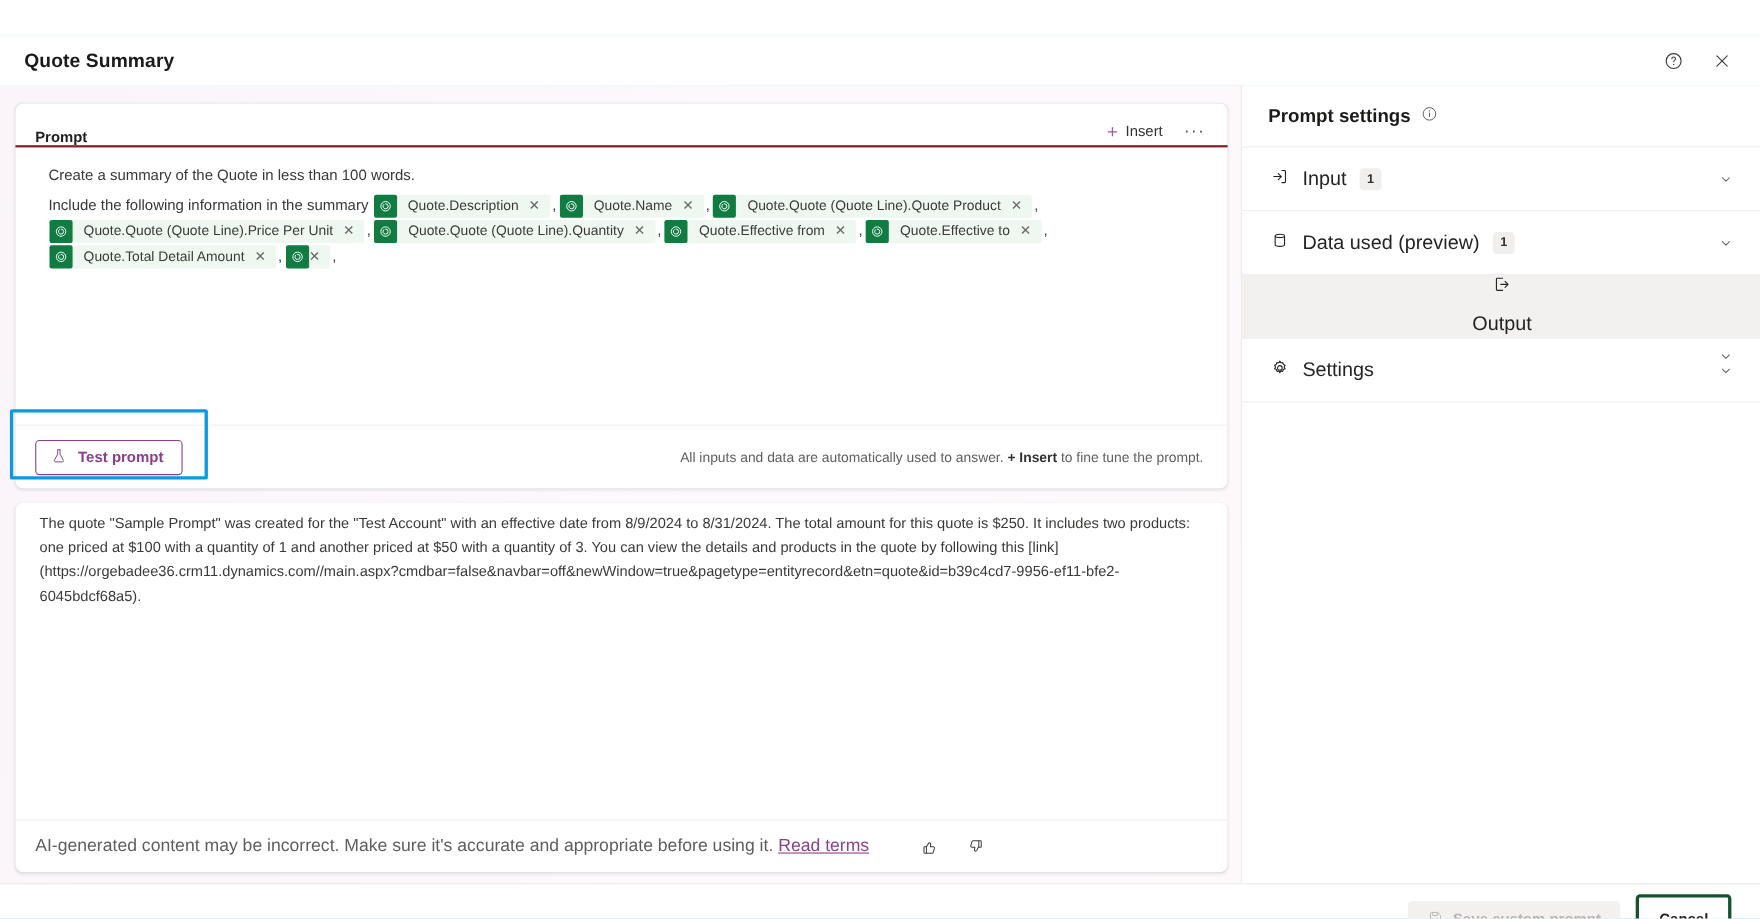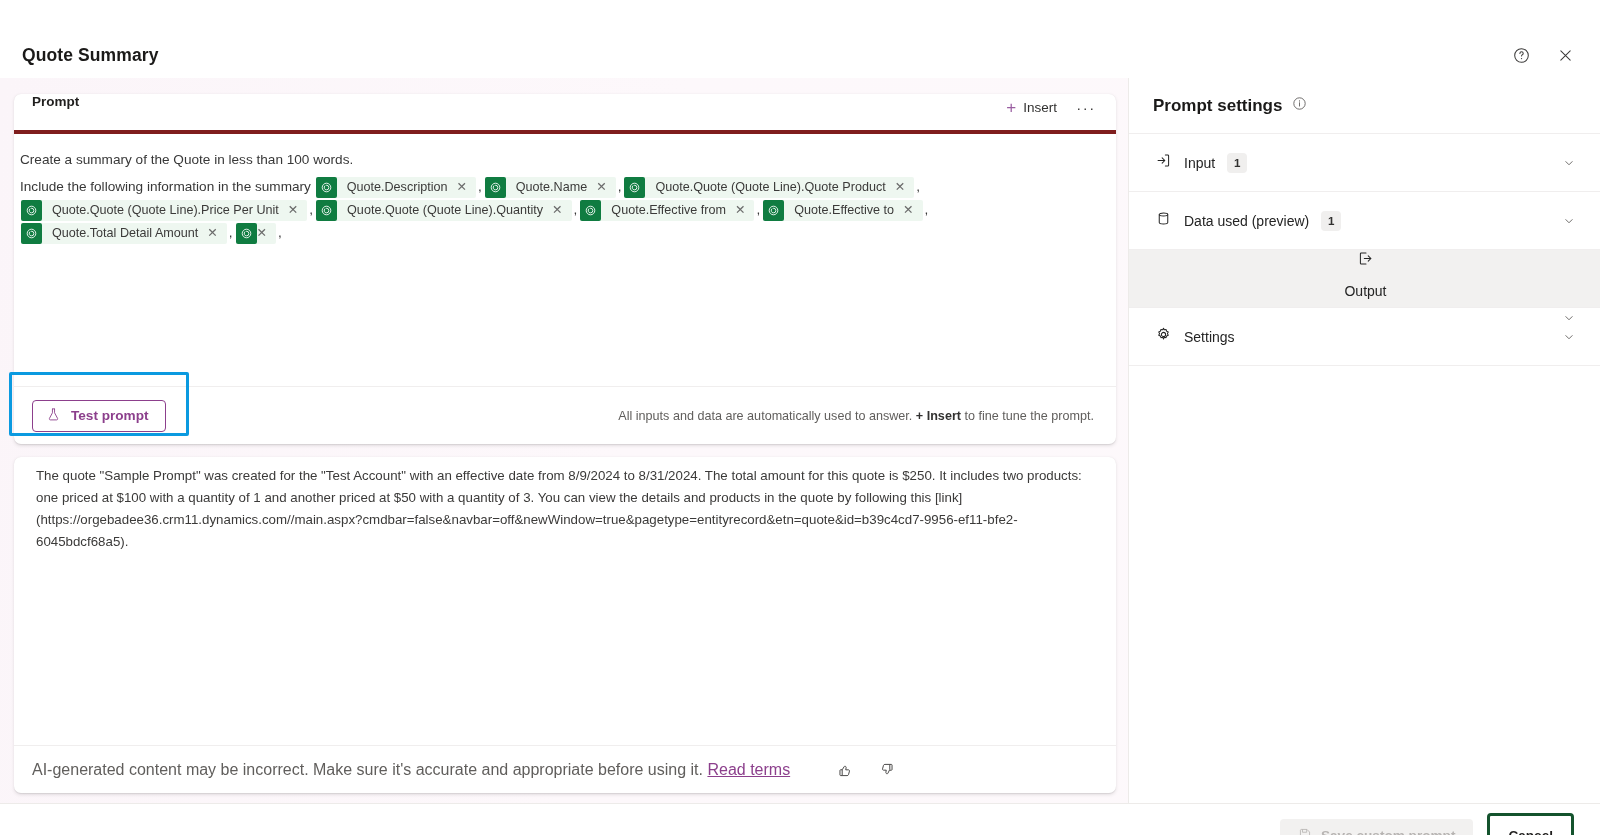--- a/index.html
+++ b/index.html
@@ -42,37 +42,37 @@
   }
   .card {
     background: #ffffff; border-radius: 7px;
     box-shadow: 0 1.2px 3.6px rgba(0,0,0,.10), 0 0.3px 0.9px rgba(0,0,0,.07);
     display: flex; flex-direction: column;
   }
 
   
   .prompt-card { height: 350px; }
   .card-head {
-    height: 40px; display: flex; align-items: flex-start;
-    padding: 0 16px 0 18px; border-bottom: 4px solid #7f1d1d;
+    height: 40px; display: flex; align-items: flex-end;
+    padding: 0 16px 0 18px; border-bottom: 2px solid #7f1d1d;
   }
   .card-head .label { font-size: 13.5px; font-weight: 600; color: #201f1e; }
   .head-right { margin-left: auto; display: flex; align-items: center; gap: 6px; }
   .insert-btn {
     display: flex; align-items: center; gap: 7px; padding: 4px 9px;
     border-radius: 4px; cursor: pointer; font-size: 13.5px; color: #323130;
   }
   .plus-glyph { color: #9a5ea1; font-size: 17px; line-height: 1; font-weight: 400; }
   .ellipsis-btn {
     width: 28px; height: 26px; display: flex; align-items: center; justify-content: center;
     border-radius: 4px; cursor: pointer; color: #3b3a39; font-size: 15px; letter-spacing: 1.5px;
   }
 
   .prompt-body {
-    flex: 1; padding: 14px 16px 0 6px; overflow: hidden;
+    flex: 1; padding: 14px 16px 0 30px; overflow: hidden;
     font-size: 13.6px; line-height: 23px; color: #383838;
   }
   .prompt-line { margin: 0 0 4px 0; }
   .prompt-flow { display: block; }
   .chip {
     display: inline-flex; align-items: flex-start; gap: 0;
     background: #eef7f0; border-radius: 2px; height: 21px;
     margin: 0 1px; vertical-align: middle; white-space: nowrap;
   }
   .chip .tbl-icon {
@@ -142,21 +142,21 @@
   .rp-head {
     height: 56px; display: flex; align-items: center; gap: 10px;
     padding: 0 24px; border-bottom: 1px solid #f0eeee;
   }
   .rp-title { font-size: 17px; font-weight: 600; color: #1b1a19; }
   .section-row {
     height: 58px; display: flex; align-items: center; gap: 12px;
     padding: 0 24px 0 26px; border-bottom: 1px solid #f0eeee; cursor: pointer;
   }
   .section-row.active { background: #f2f1f0; flex-direction: column; }
-  .sec-label { font-size: 14px; color: #242424; }
+  .sec-label { font-size: 18px; color: #242424; }
   .badge {
     min-width: 20px; height: 20px; padding: 0 6px; border-radius: 4px;
     background: #f0efee; color: #323130; font-size: 11.6px; font-weight: 600;
     display: flex; align-items: center; justify-content: center;
   }
   .chev { margin-left: auto; color: #605e5c; display: flex; align-items: center; }
 
   
   .footerbar {
     position: absolute; left: 0; top: 771px; width: 1600px; height: 64px;

